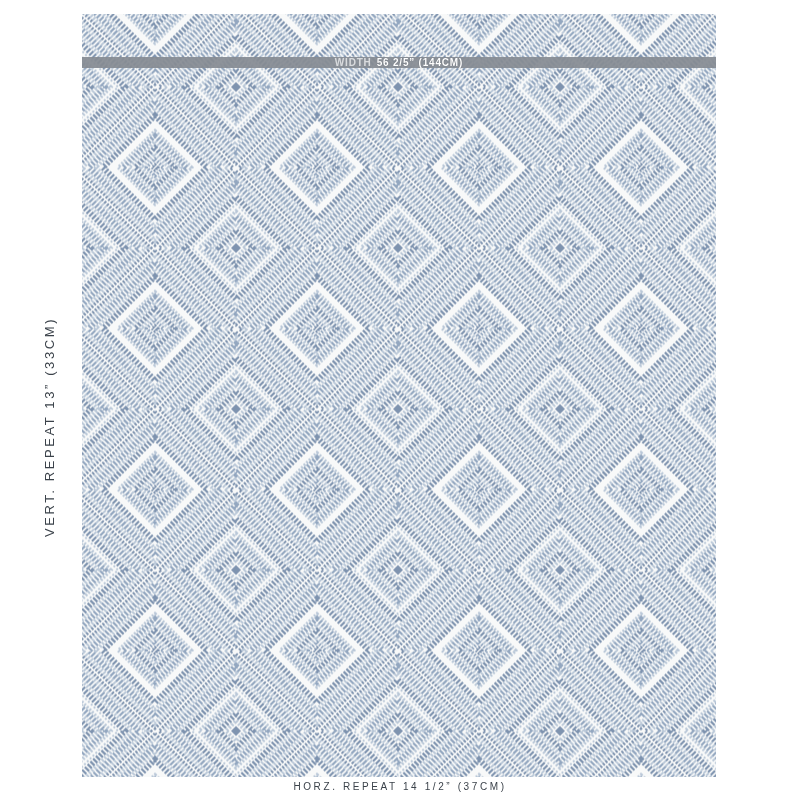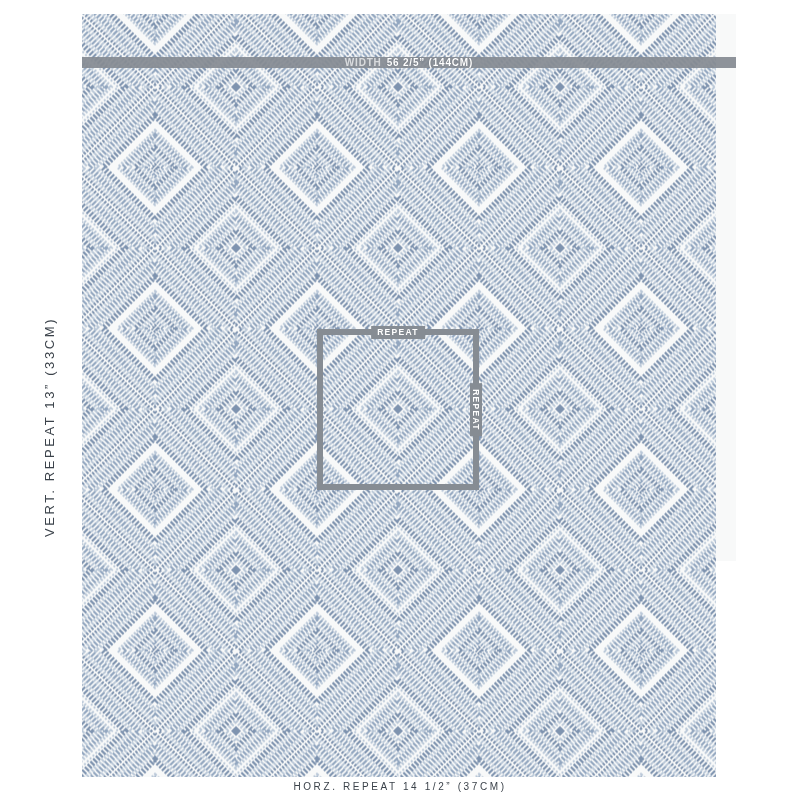--- a/index.html
+++ b/index.html
@@ -3,21 +3,20 @@
 <meta charset="utf-8">
 <style>
   html,body{margin:0;padding:0;}
   body{
     width:800px;height:800px;position:relative;background:#ffffff;
     font-family:"Liberation Sans", sans-serif;overflow:hidden;
   }
   .fabric{
     position:absolute;left:82px;top:14px;width:634px;height:547px;
     background:var(--fabric-background,#f8f9f9);
-    padding-left:20px;
   }
   .fabric svg{position:absolute;left:0;top:0;display:block;}
   .rp{fill:none;}
   .c1{stroke:var(--pattern-blue-dark,#7e93af);}
   .c2{stroke:var(--pattern-blue-mid,#93a7c0);}
   .c3{stroke:var(--pattern-blue-light,#bac8d8);}
   .cf{fill:var(--pattern-blue-dark,#7e93af);}
   .width-bar{
     position:absolute;left:0;right:0;top:43px;height:11px;
     background:rgba(133,139,146,0.93);
@@ -100,21 +99,17 @@
       </pattern>
     </defs>
     <rect x="0" y="0" width="634" height="763" fill="url(#fab)"></rect>
   </svg>
 
   <div class="width-bar">
     <span class="wb-label">WIDTH</span>
     <span class="wb-value">56 2/5” (144CM)</span>
   </div>
 
-  <div class="repeat-box">
-    <span class="rb-top">REPEAT</span>
-    <span class="rb-side">REPEAT</span>
-  </div>
 
 </div>
 
 <div class="vert-label">VERT. REPEAT 13” (33CM)</div>
 <div class="horz-label">HORZ. REPEAT 14 1/2” (37CM)</div>
 
 </body></html>

